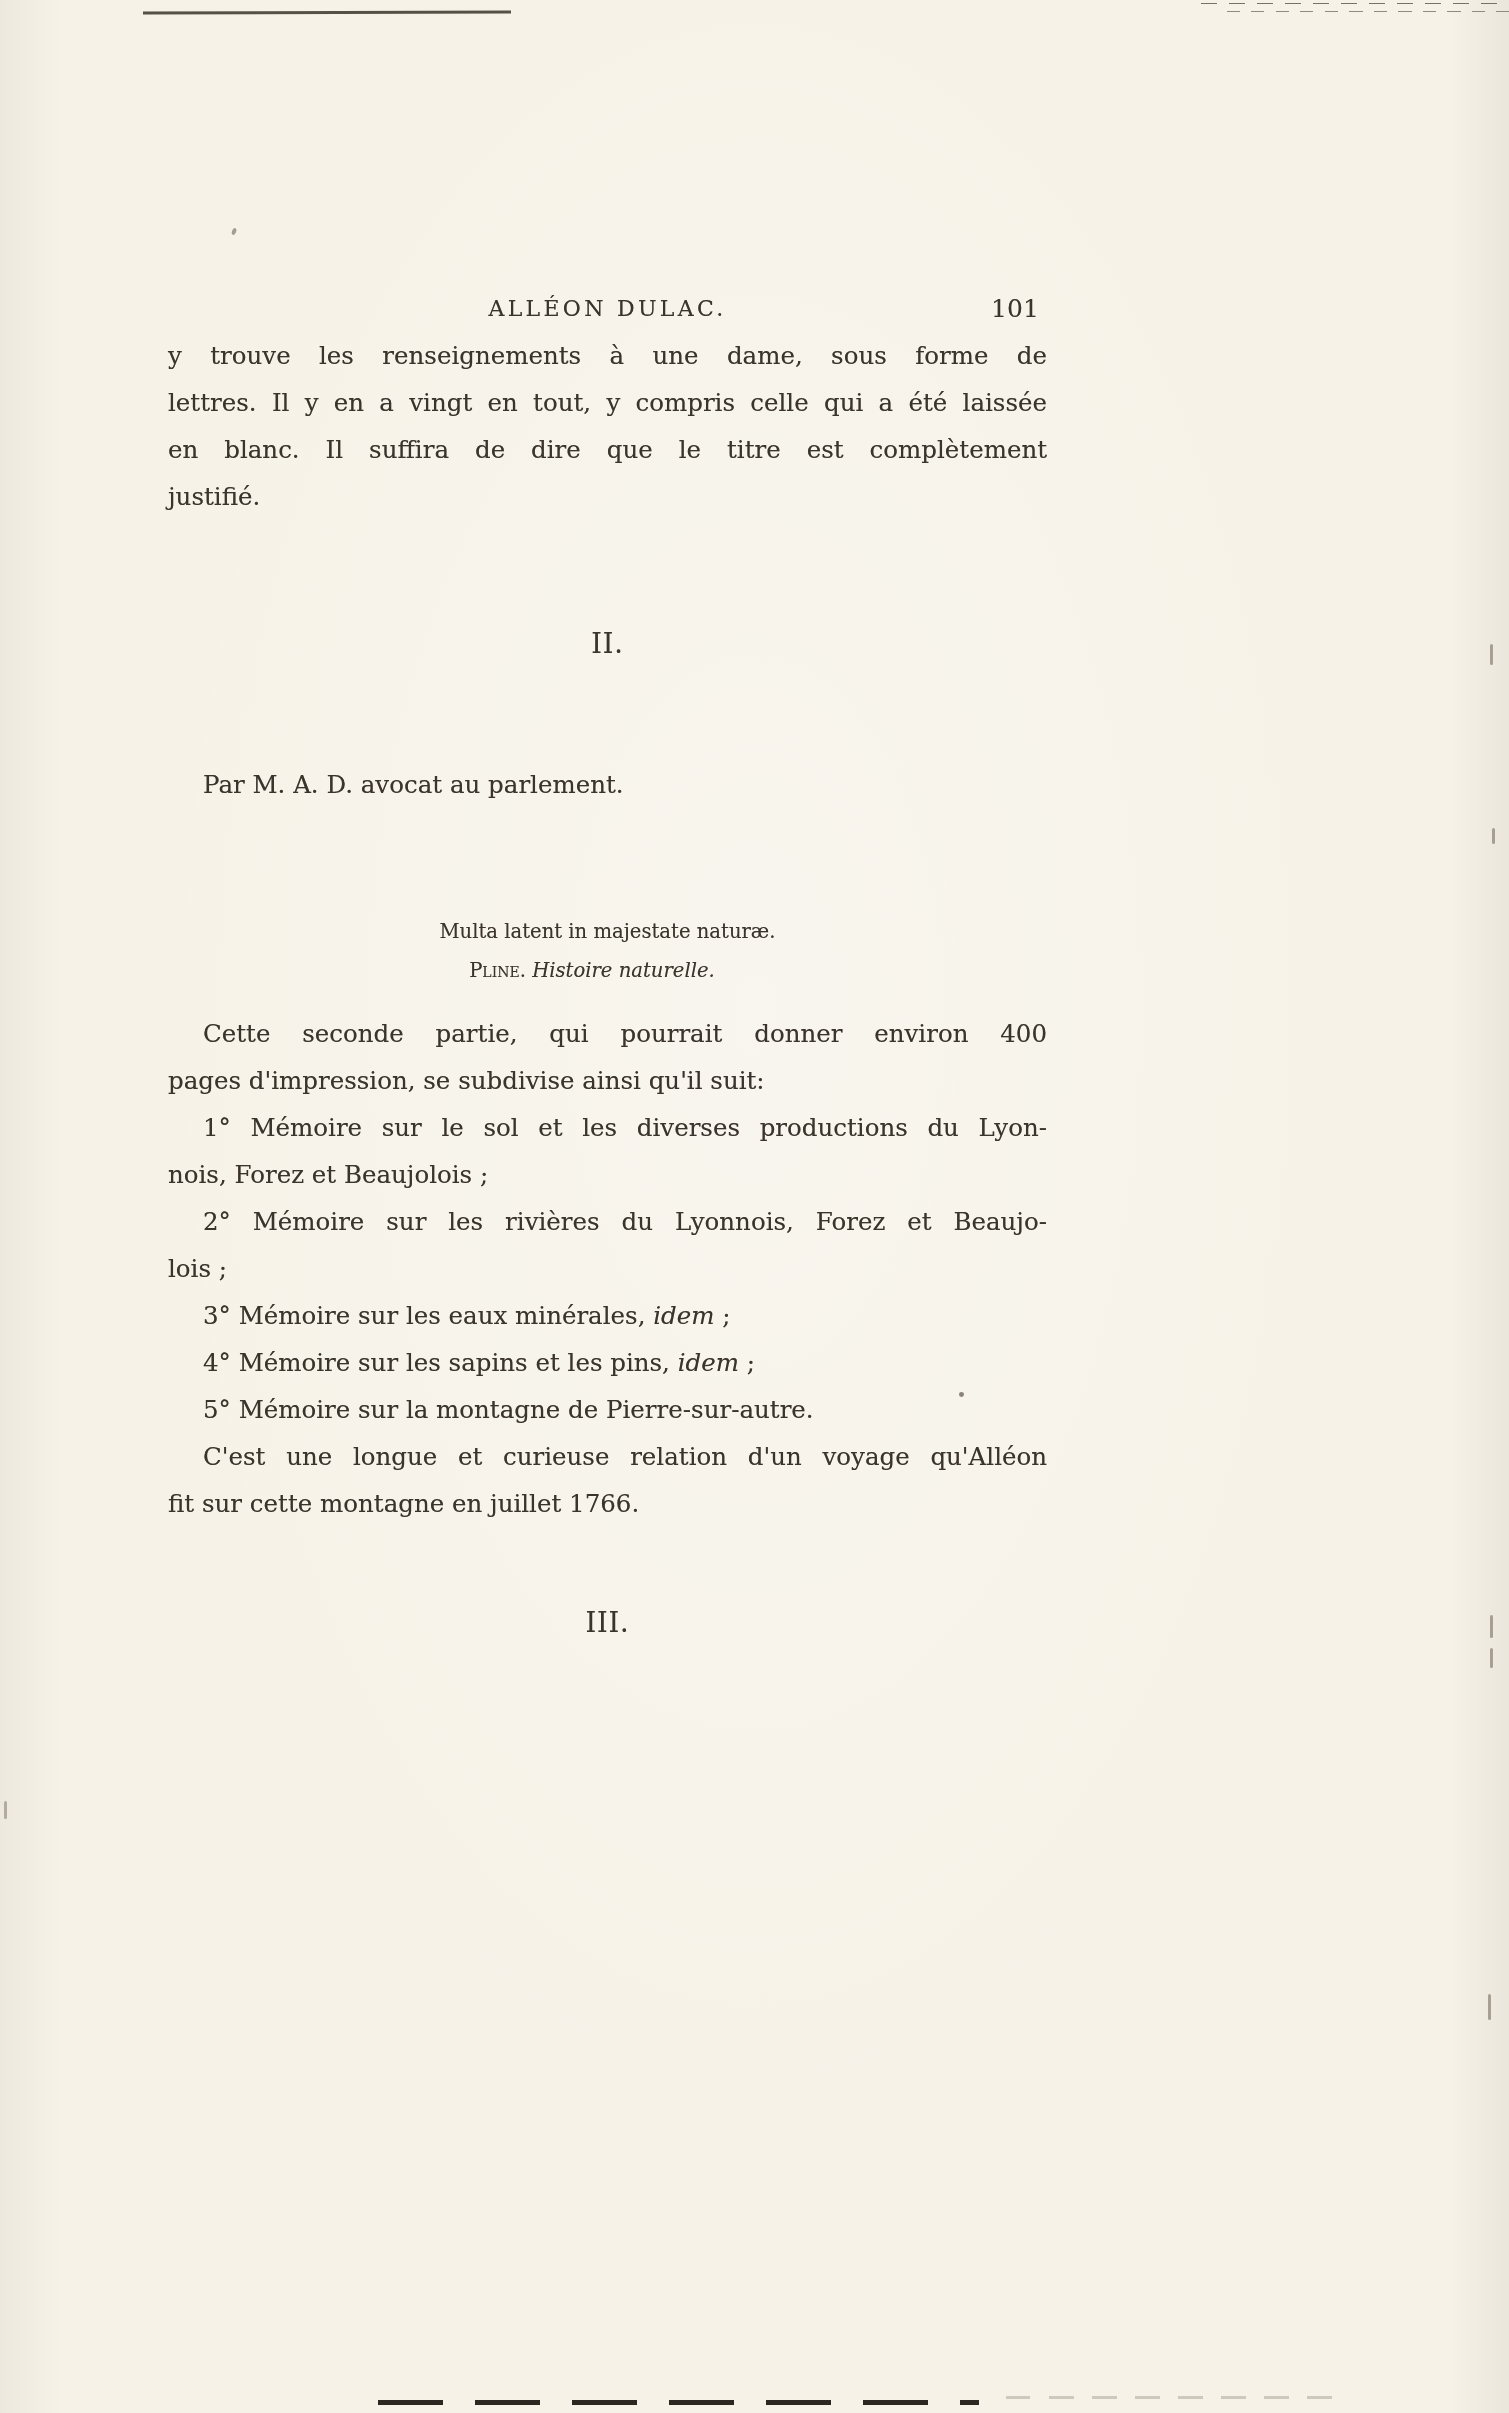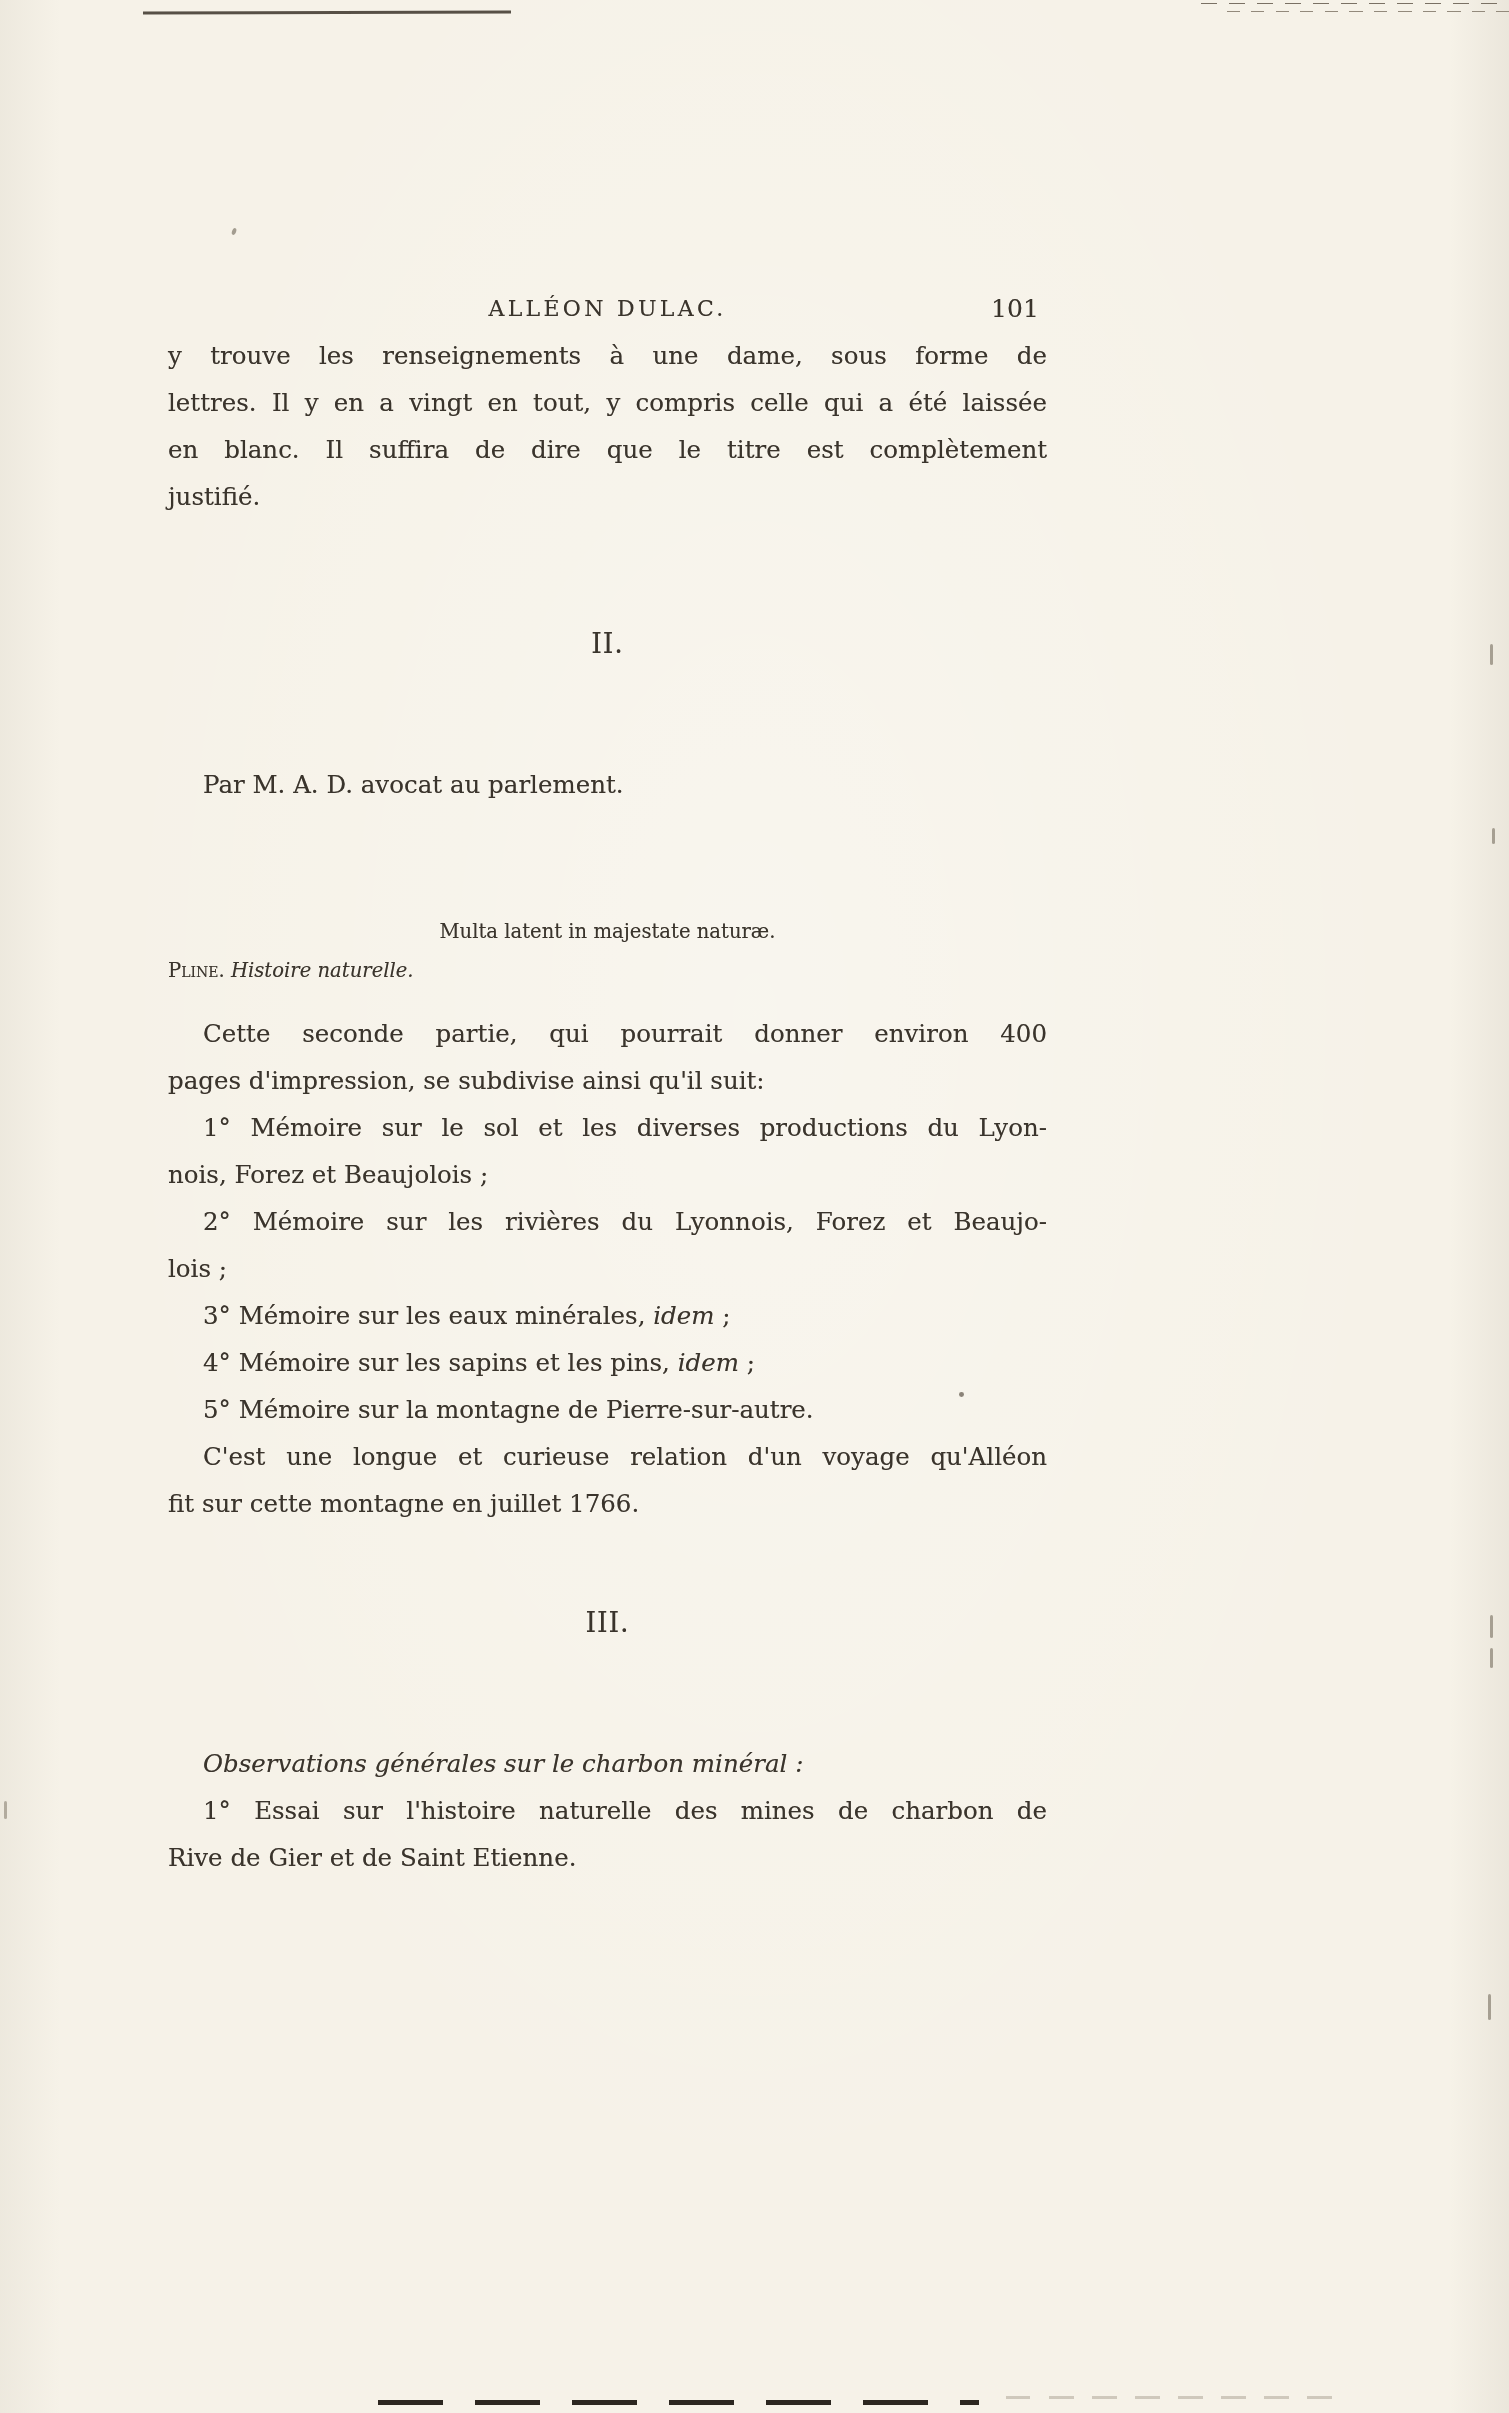--- a/index.html
+++ b/index.html
@@ -39,21 +39,21 @@
     text-shadow: 0 0 0.5px rgba(58,52,44,0.45);
   }
 
   
   .sect { text-align: center; font-size: 27px; line-height: 47px; height: 47px;
           letter-spacing: 0.8px; text-shadow: 0 0 0.5px rgba(58,52,44,0.45); }
 
   
   .epi-quote { font-size: 19.6px; line-height: 39px; height: 39px; text-align: center;
                text-shadow: 0 0 0.4px rgba(58,52,44,0.4); }
-  .epi-attr  { font-size: 19.6px; line-height: 39px; height: 39px; text-align: left;
+  .epi-attr  { font-size: 19.6px; line-height: 39px; height: 39px; text-align: center;
                padding-right: 31px; box-sizing: border-box;
                text-shadow: 0 0 0.4px rgba(58,52,44,0.4); }
   .sc { font-variant: small-caps; }
 
   
   .art { position: absolute; pointer-events: none; }
   .a-topline   { left: 143px; top: 10.6px; width: 368px; height: 2.5px; background: #575046; transform: rotate(-0.12deg); }
   .a-tr-dash1  { left: 1201px; top: 2.5px;  width: 309px; height: 1.6px;
                  background: repeating-linear-gradient(90deg, #7a7164 0 16.4px, transparent 16.4px 28px); }
   .a-tr-dash2  { left: 1227px; top: 10.6px; width: 283px; height: 1.6px;
@@ -147,20 +147,15 @@
     <div class="ln ind">5° Mémoire sur la montagne de Pierre-sur-autre.</div>
 
     <div class="ln ind j">C'est une longue et curieuse relation d'un voyage qu'Alléon</div>
     <div class="ln">fit sur cette montagne en juillet 1766.</div>
   </section>
 
   <section class="blk b-sect3">
     <div class="sect">III.</div>
   </section>
 
-  <section class="blk b-obs">
-    <div class="ln it ind">Observations générales sur le charbon minéral :</div>
-    <div class="ln ind j">1° Essai sur l'histoire naturelle des mines de charbon de</div>
-    <div class="ln">Rive de Gier et de Saint Etienne.</div>
-  </section>
 
 </div>
 
 
 </body></html>

